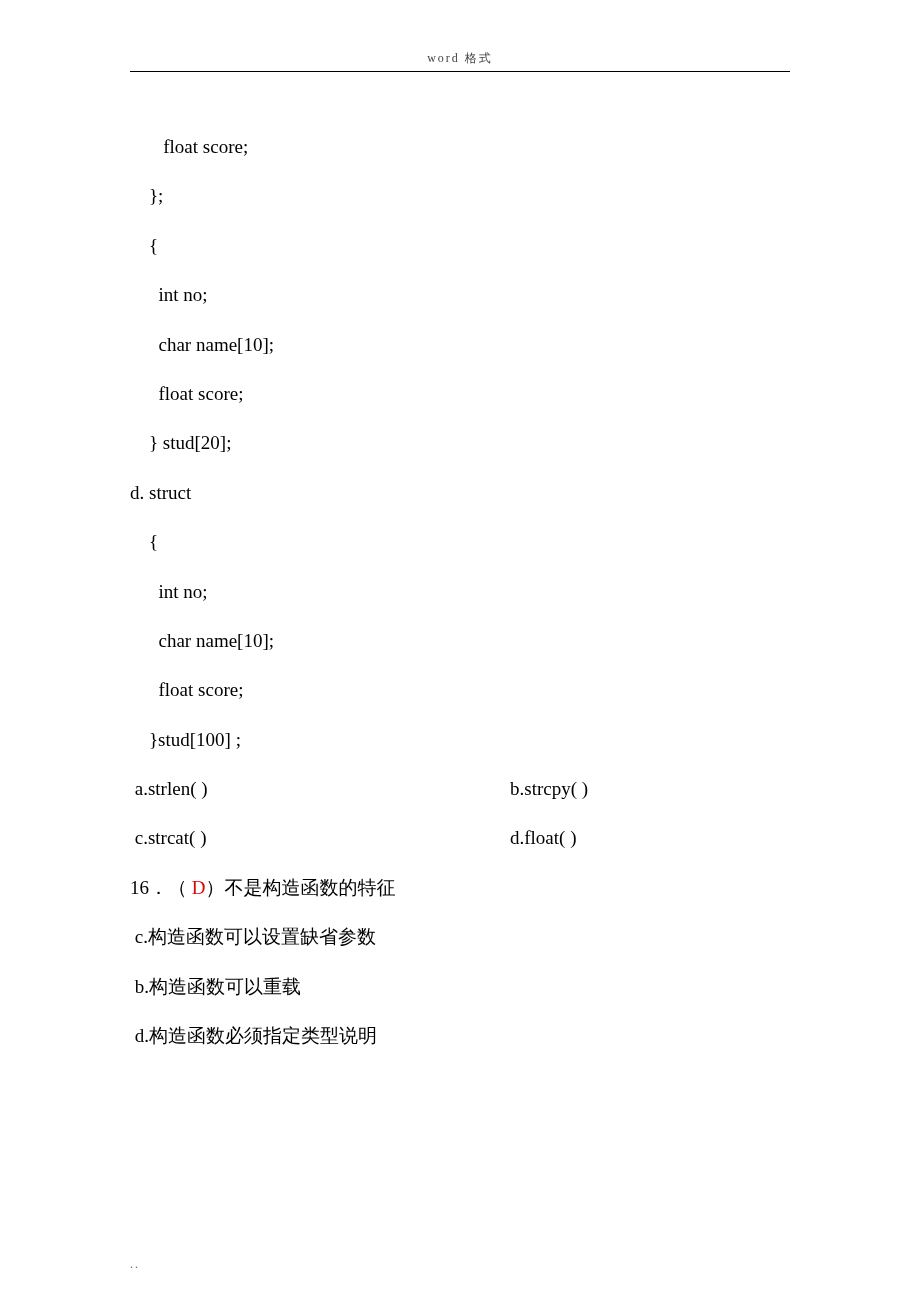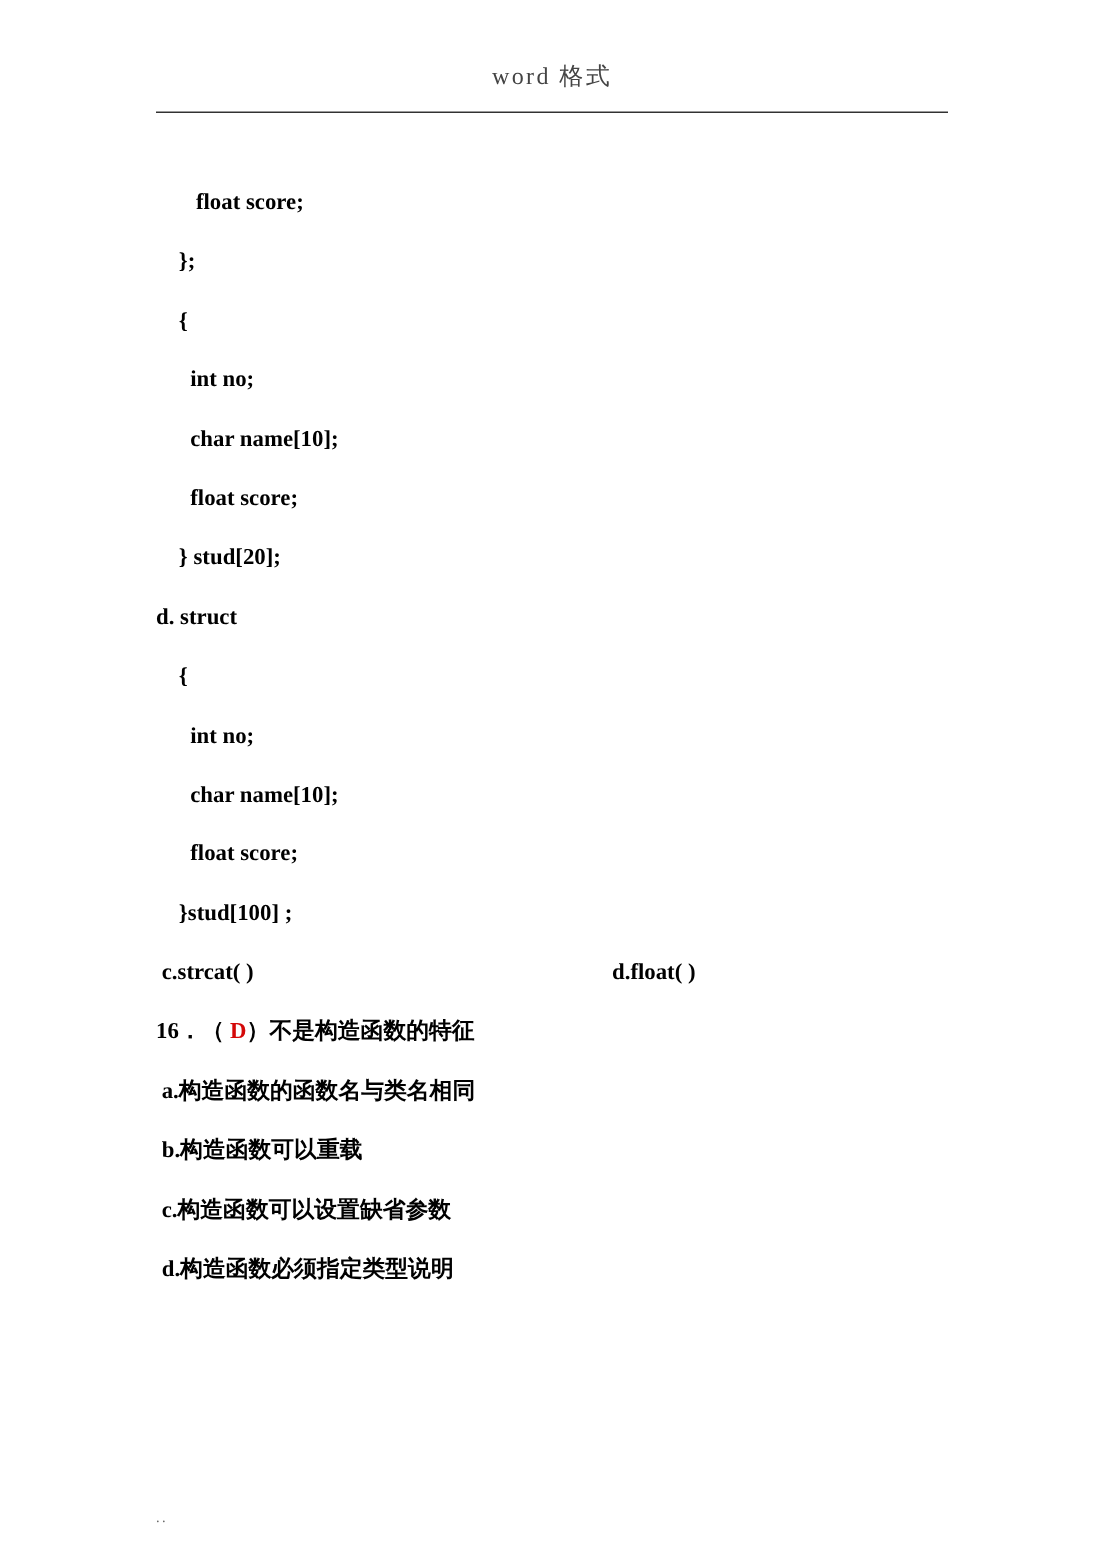--- a/index.html
+++ b/index.html
@@ -12,30 +12,30 @@
   }
   .page {
     width: 920px;
     height: 1302px;
     box-sizing: border-box;
     padding: 50px 130px 0 130px;
     position: relative;
   }
   .header {
     text-align: center;
-    font-size: 20px;
+    font-size: 12px;
     color: #444;
     letter-spacing: 2px;
-    padding-bottom: 16px;
+    padding-bottom: 4px;
     border-bottom: 1px solid #000;
     margin: 0 0 50px 0;
   }
   .content {
     line-height: 2.6;
-    font-weight: bold;
+    font-weight: normal;
   }
   .row {
     white-space: pre;
   }
   .two-col {
     display: flex;
   }
   .two-col .left {
     width: 380px;
     white-space: pre;
@@ -71,26 +71,29 @@
     <div class="row">    } stud[20];</div>
     <div class="row">d. struct</div>
     <div class="row">    {</div>
     <div class="row">      int no;</div>
     <div class="row">      char name[10];</div>
     <div class="row">      float score;</div>
     <div class="row">    }stud[100] ;</div>
 
 
     <div class="two-col">
+      <div class="left"> a.strlen( )</div>
+      <div class="right">b.strcpy( )</div>
+    </div>
+    <div class="two-col">
       <div class="left"> c.strcat( )</div>
       <div class="right">d.float( )</div>
     </div>
 
     <div class="row"><span>16．（ </span><span class="red">D</span><span>）不是构造函数的特征</span></div>
 
-    <div class="row"> a.构造函数的函数名与类名相同</div>
+    <div class="row"> c.构造函数可以设置缺省参数</div>
     <div class="row"> b.构造函数可以重载</div>
-    <div class="row"> c.构造函数可以设置缺省参数</div>
     <div class="row"> d.构造函数必须指定类型说明</div>
   </div>
 
   <div class="footer">..</div>
 </div>
 
 </body></html>

